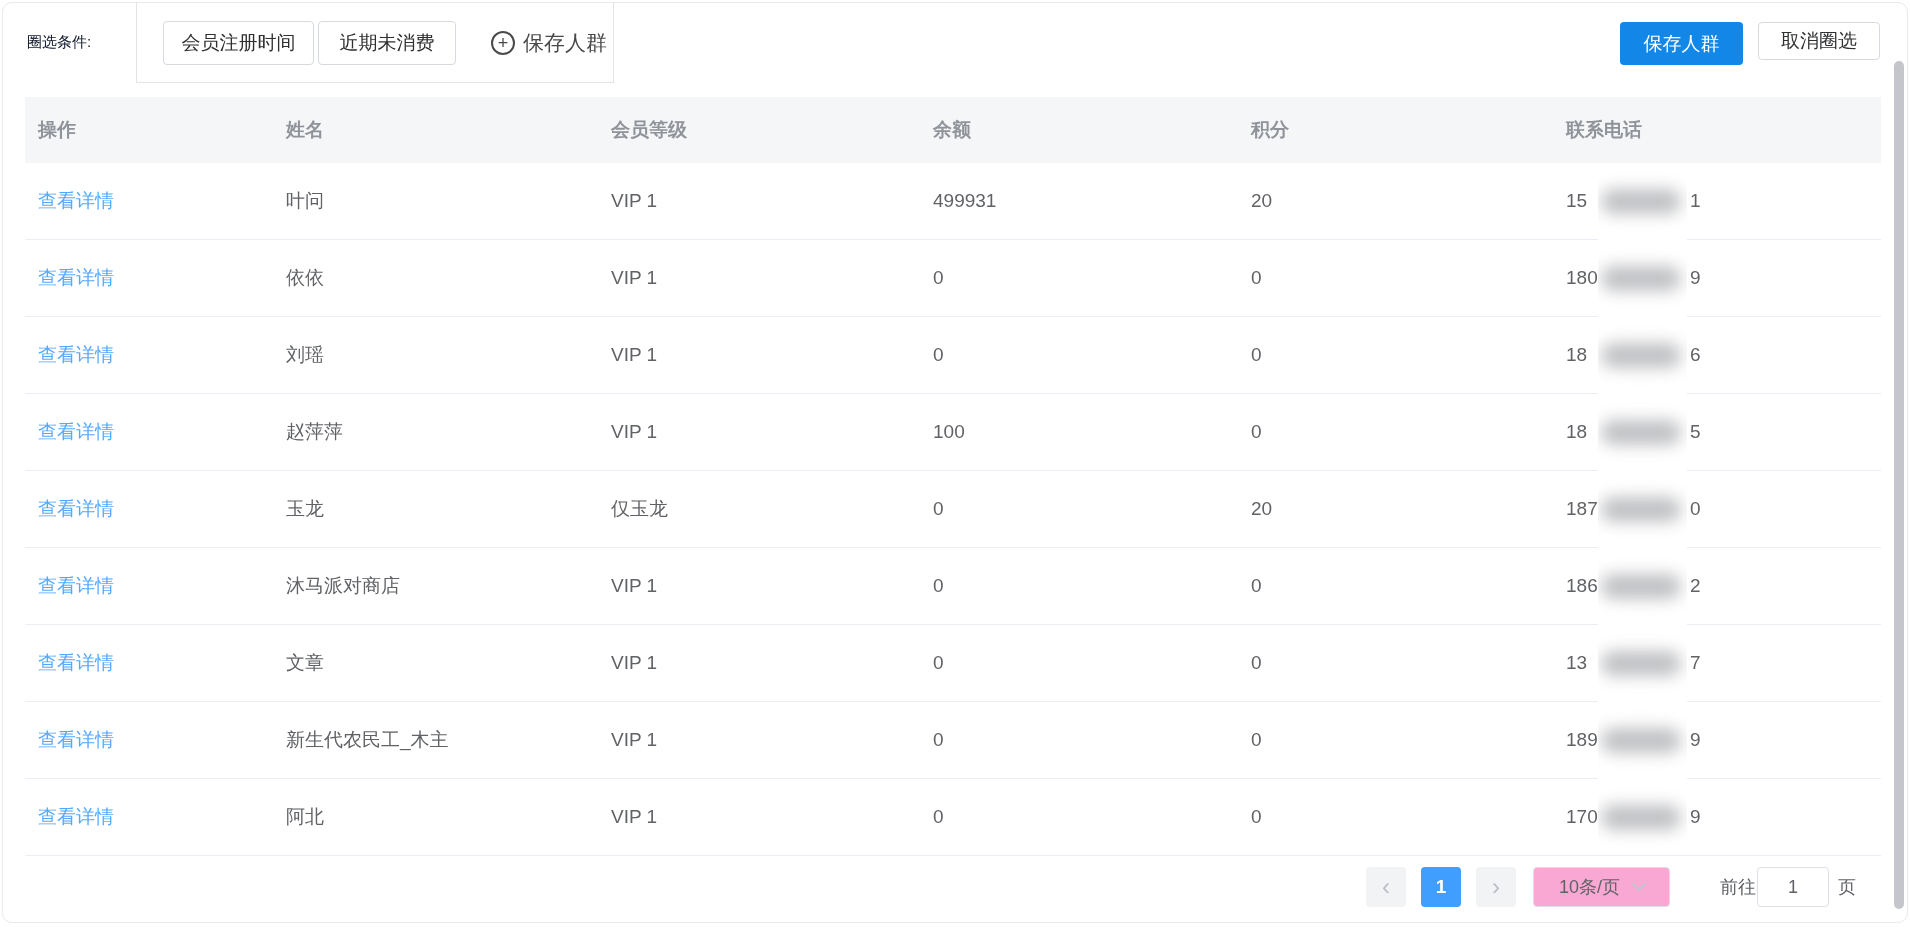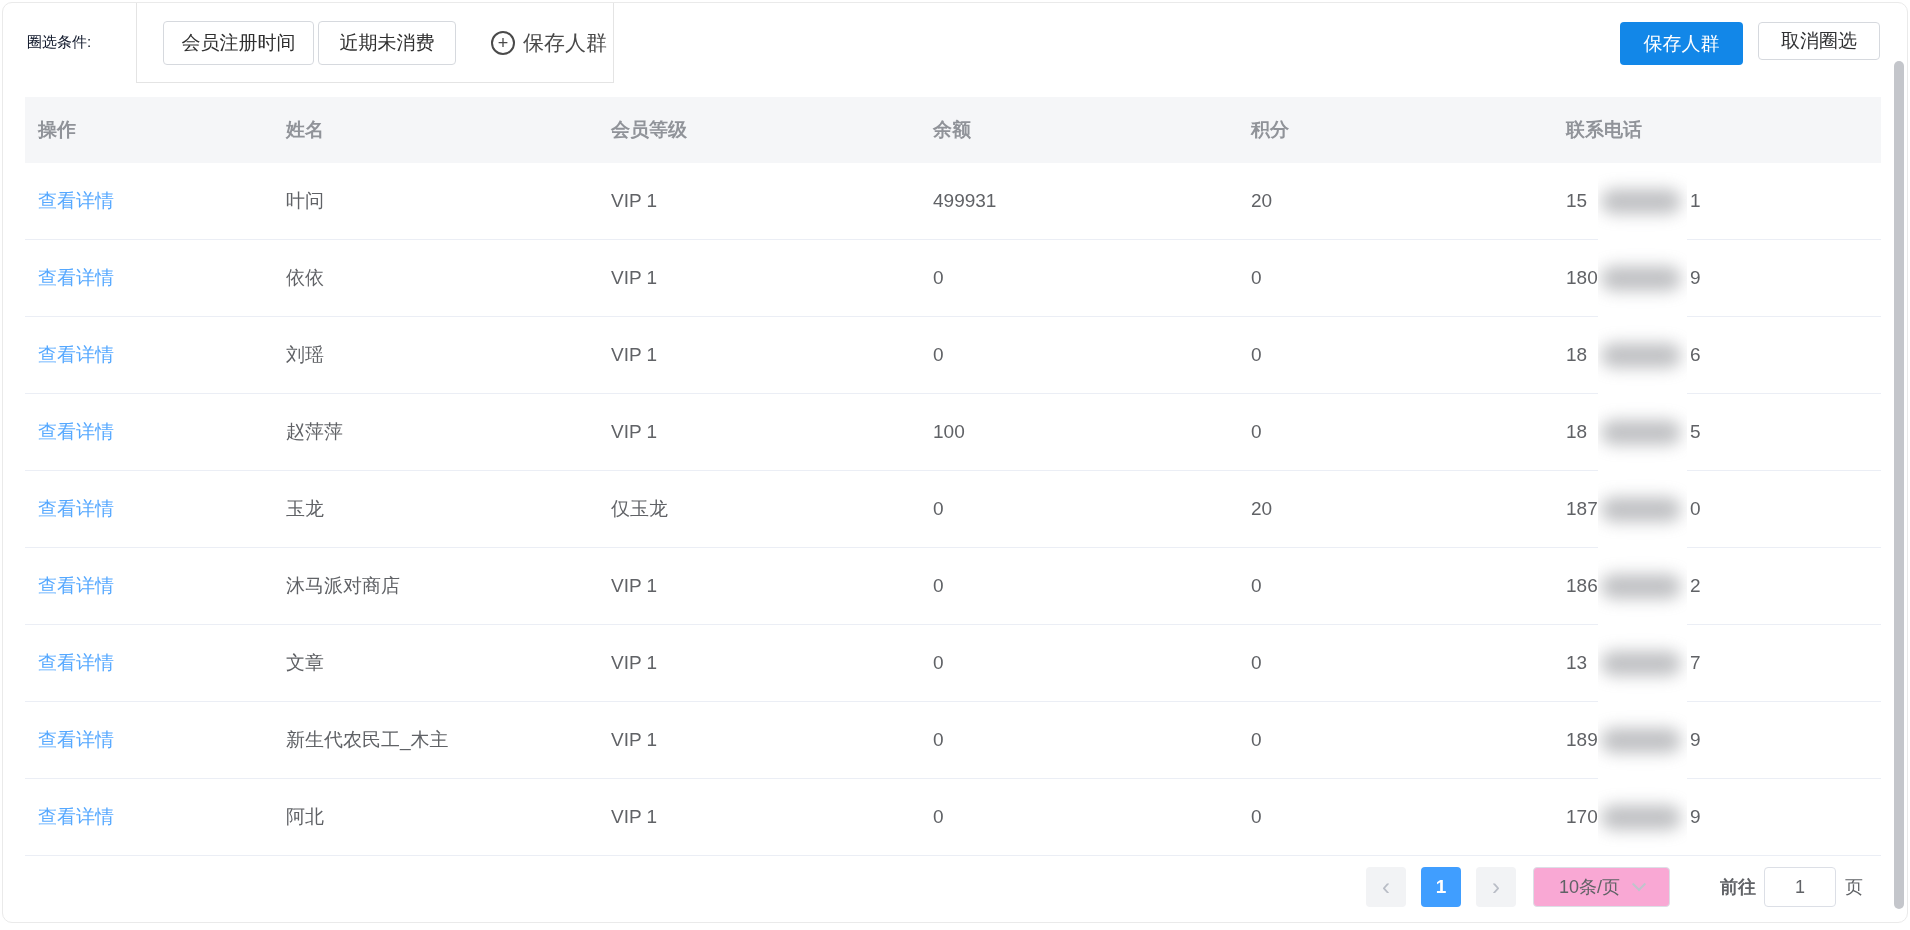--- a/index.html
+++ b/index.html
@@ -57,21 +57,21 @@
   .pg-btn.prev { margin-right:15px; }
   .pg-btn.next { margin-right:17px; }
   .pg-page { width:40px; height:40px; margin-right:15px; border:none; border-radius:4px;
     background:var(--page-active,#409eff); color:#fff; font-size:19px; font-weight:bold;
     cursor:pointer; }
   .pg-select { width:137px; height:40px; border:1px solid #dcdfe6; border-radius:4px;
     background:#f9a8d4; margin-right:50px; display:flex; align-items:center;
     justify-content:center; gap:14px; cursor:pointer; }
   .chevron-down { width:10px; height:10px; border-right:2px solid #c0c4cc;
     border-bottom:2px solid #c0c4cc; transform:rotate(45deg) translate(-2px,-2px); }
-  .goto-label { margin-right:8px;font-weight:bold; }
+  .goto-label { margin-right:1px; }
   .goto-input { width:72px; height:40px; border:1px solid #dcdfe6; border-radius:4px;
     text-align:center; font-size:18px; color:#606266; margin-right:9px;
     font-family:inherit; }
   
   .scroll-thumb { position:absolute; left:1891px; top:58px; width:10px; height:848px;
     background:#c4c6cb; border-radius:5px; }
 </style>
 </head>
 <body>
 

